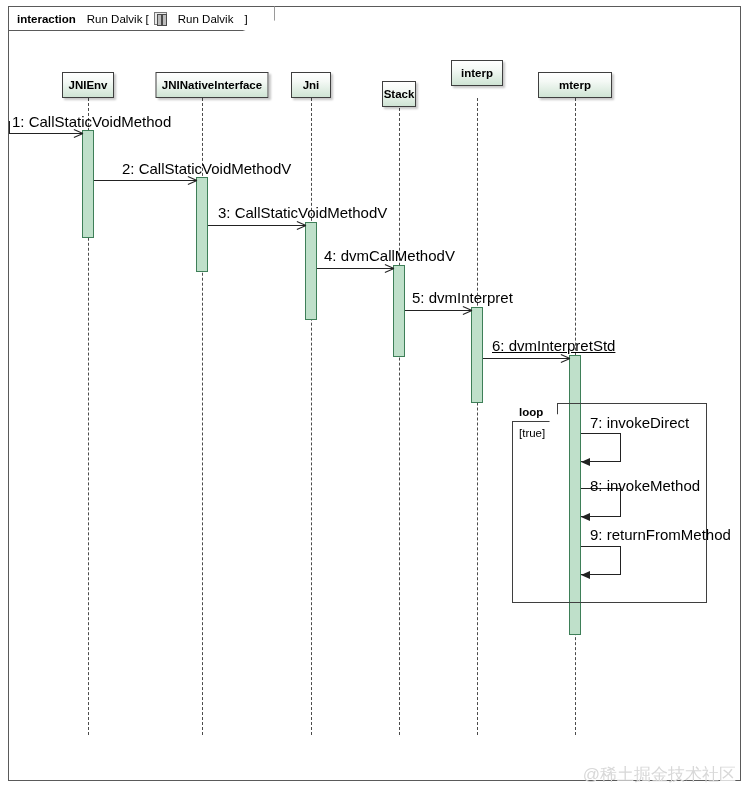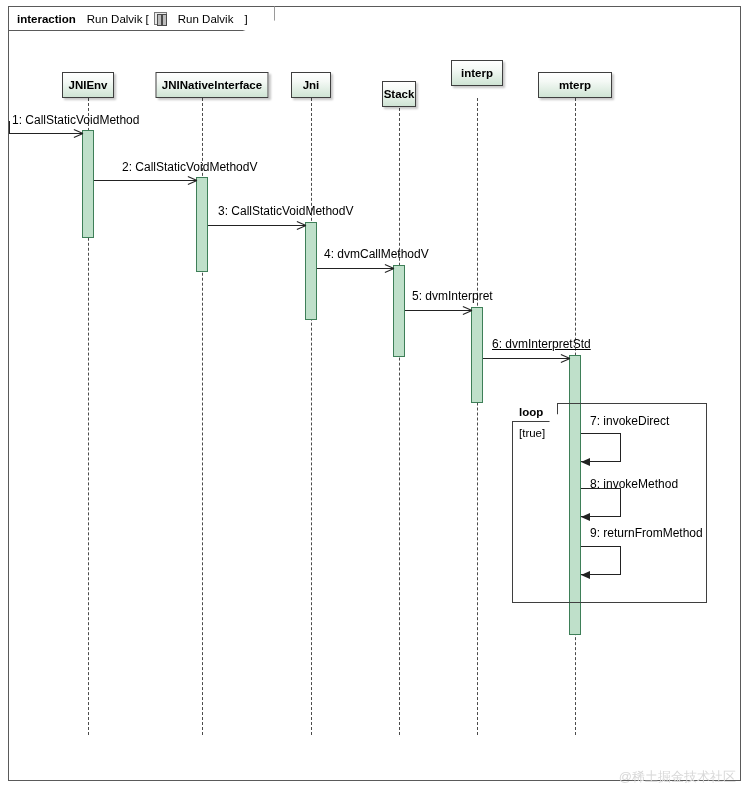--- a/index.html
+++ b/index.html
@@ -123,21 +123,21 @@
   .arrow-filled-left {
     position: absolute;
     width: 0; height: 0;
     border-top: 4px solid transparent;
     border-bottom: 4px solid transparent;
     border-right: 9px solid #222;
   }
 
   .msg-label {
     position: absolute;
-    font-size: 12px;
+    font-size: 15px;
     color: #000;
     white-space: nowrap;
   }
 
   
   .self-msg {
     position: absolute;
     border: 1px solid #222;
     border-left: none;
     background: transparent;
@@ -169,21 +169,21 @@
     font-size: 11.5px;
     color: #000;
     white-space: nowrap;
   }
 
   
   .watermark {
     position: absolute;
     right: 14px;
     bottom: 8px;
-    font-size: 13px;
+    font-size: 17px;
     color: #d8d8d8;
     white-space: nowrap;
     user-select: none;
   }
 </style>
 </head>
 <body>
 
 <div id="canvas">
 

